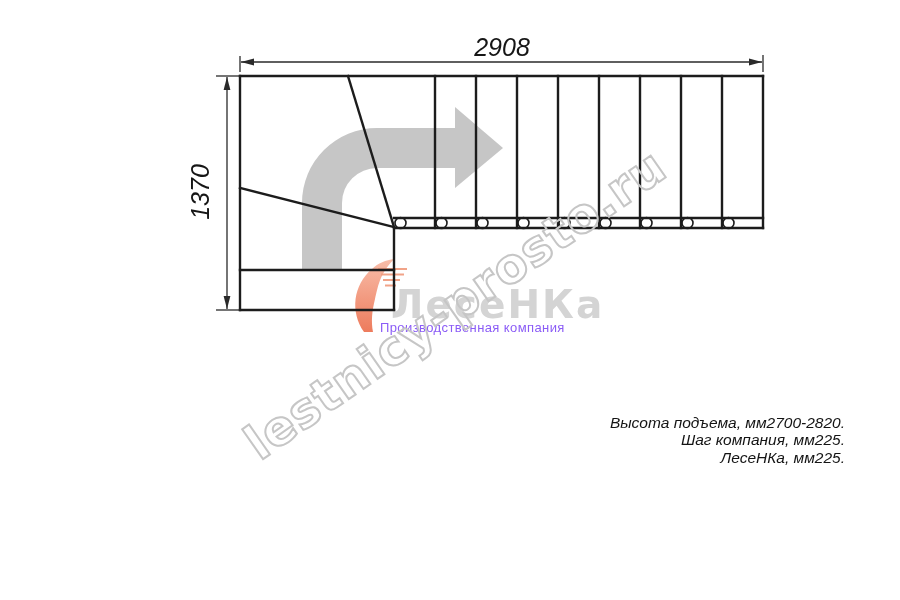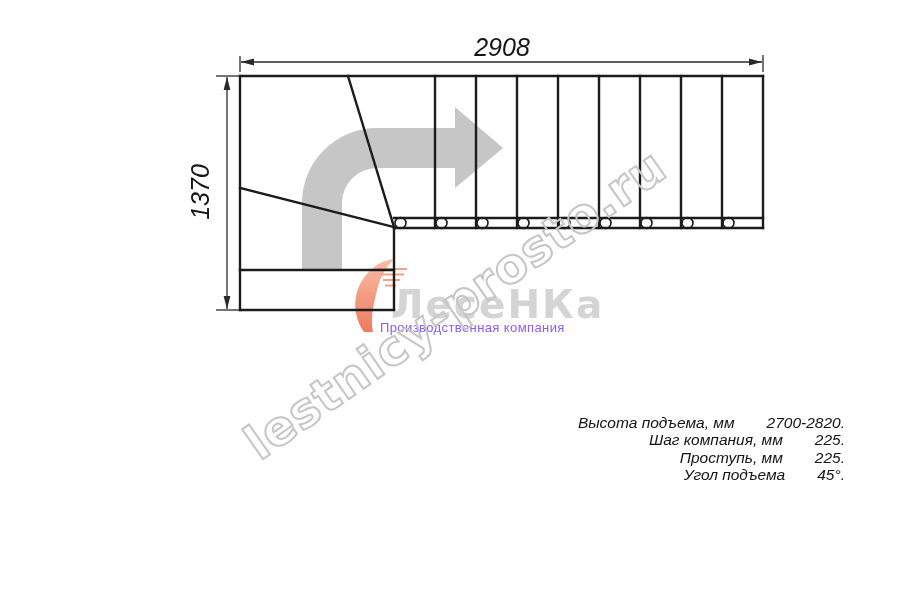--- a/index.html
+++ b/index.html
@@ -37,21 +37,21 @@
   }
 
   
   .specs{
     position:absolute;left:612px;top:414px;width:233px;
     font-style:italic;font-size:15.5px;line-height:17.3px;color:#141414;
     font-family:"Liberation Sans",sans-serif;
   }
   .spec-row{display:flex;justify-content:flex-end;}
   .spec-label{white-space:nowrap;}
-  .spec-value{white-space:nowrap;text-align:right;margin-left:32px;}
+  .spec-value{white-space:nowrap;text-align:right;}
 
   
   .dim-text{
     font-family:"Liberation Sans",sans-serif;
     font-style:italic;font-size:25px;fill:#161616;
   }
 </style>
 </head>
 <body>
 
@@ -143,22 +143,18 @@
   <div class="specs">
     <div class="spec-row">
       <span class="spec-label">Высота подъема, мм</span>
       <span class="spec-value">2700-2820.</span>
     </div>
     <div class="spec-row">
       <span class="spec-label">Шаг компания, мм</span>
       <span class="spec-value">225.</span>
     </div>
     <div class="spec-row">
-      <span class="spec-label">Проступь, мм</span>
+      <span class="spec-label">ЛесеНКа, мм</span>
       <span class="spec-value">225.</span>
-    </div>
-    <div class="spec-row">
-      <span class="spec-label">Угол подъема</span>
-      <span class="spec-value">45°.</span>
     </div>
   </div>
 
 </div>
 
 </body></html>

